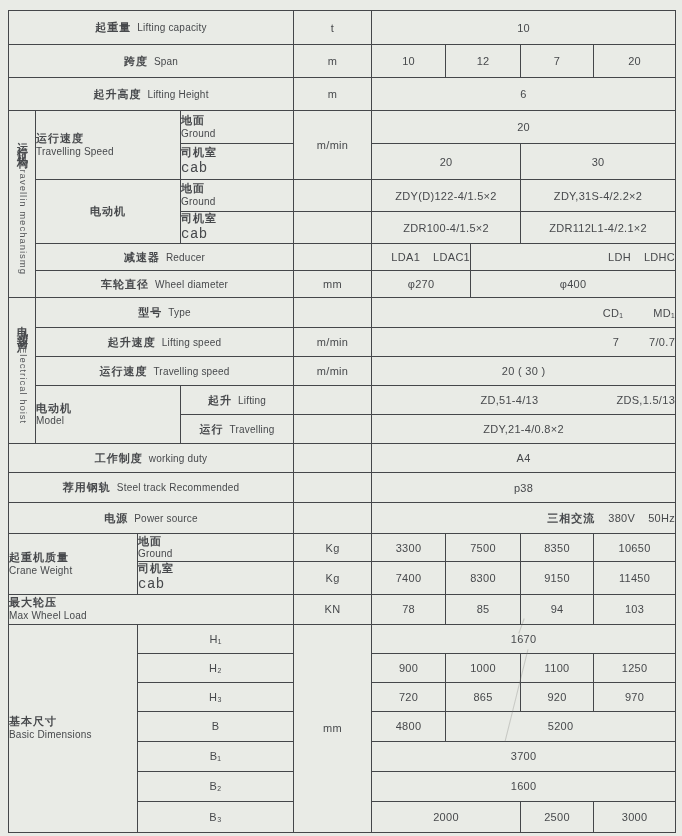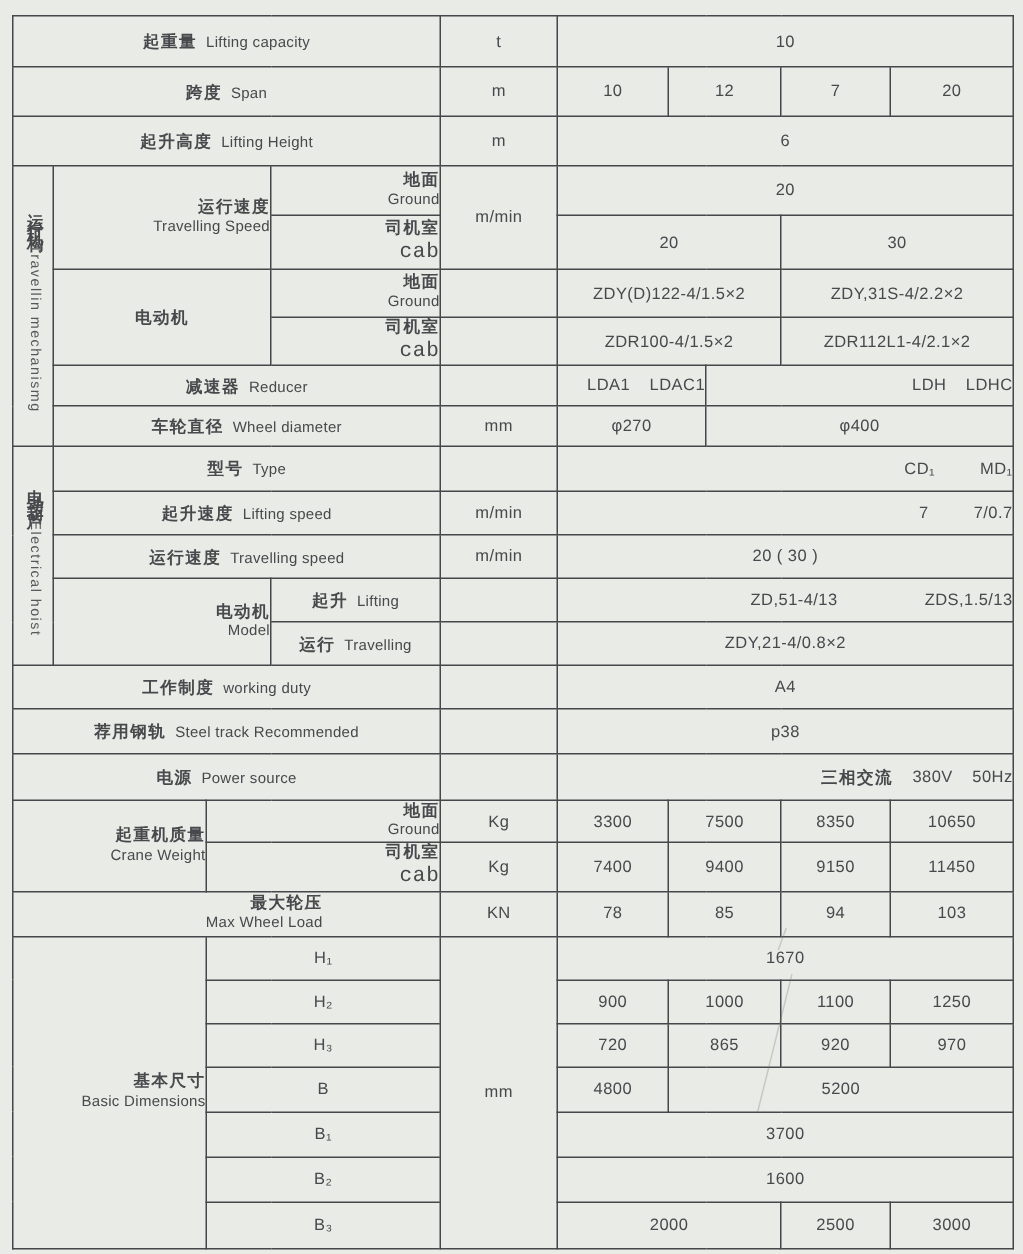--- a/index.html
+++ b/index.html
@@ -22,26 +22,26 @@
     border:1.5px solid #45474a;
     padding:0;
     text-align:center;
     vertical-align:middle;
     font-size:11px;
     overflow:hidden;
   }
   .zh{font-weight:600;font-size:11px;letter-spacing:1px;}
   .en{font-size:10px;letter-spacing:0.2px;}
   .inline .zh{margin-right:6px;}
-  .stack{display:flex;flex-direction:column;line-height:1.25;align-items:flex-end;justify-content:center;}
+  .stack{display:flex;flex-direction:column;line-height:1.25;align-items:flex-start;justify-content:center;}
   .val{font-size:11px;letter-spacing:0.3px;}
   .pair{display:flex;justify-content:flex-end;align-items:center;}
   .gap-sm{gap:13px;}
   .gap-md{gap:30px;}
-  .gap-lg{gap:58px;}
+  .gap-lg{gap:78px;}
   .cab{font-size:14px;font-weight:400;letter-spacing:0.5px;font-family:Liberation Mono, monospace;}
   .vstrip{position:relative;}
   .vstrip .vwrap{
     position:absolute;inset:0;
     display:grid;place-items:center;
   }
   .vstrip .vtext{
     writing-mode:vertical-lr;
     line-height:1;
   }
@@ -284,21 +284,21 @@
 
 <tr style="height:29px">
   <td colspan="2">
     <div class="stack">
               <span class="zh">司机室</span>
               <span class="cab">cab</span>
             </div>
   </td>
   <td class="val">Kg</td>
   <td class="val">7400</td>
-  <td colspan="2" class="val">9400</td>
+  <td colspan="2" class="val">8300</td>
   <td class="val">9150</td>
   <td class="val">11450</td>
 </tr>
 
 <tr style="height:30px">
   <td colspan="4">
     <div class="stack shift-left">
               <span class="zh">最大轮压</span>
               <span class="en">Max Wheel Load</span>
             </div>

